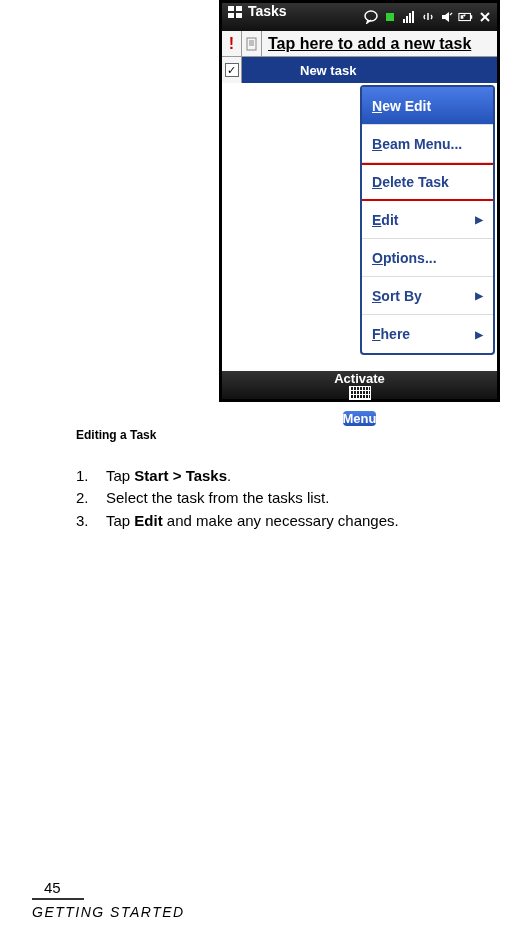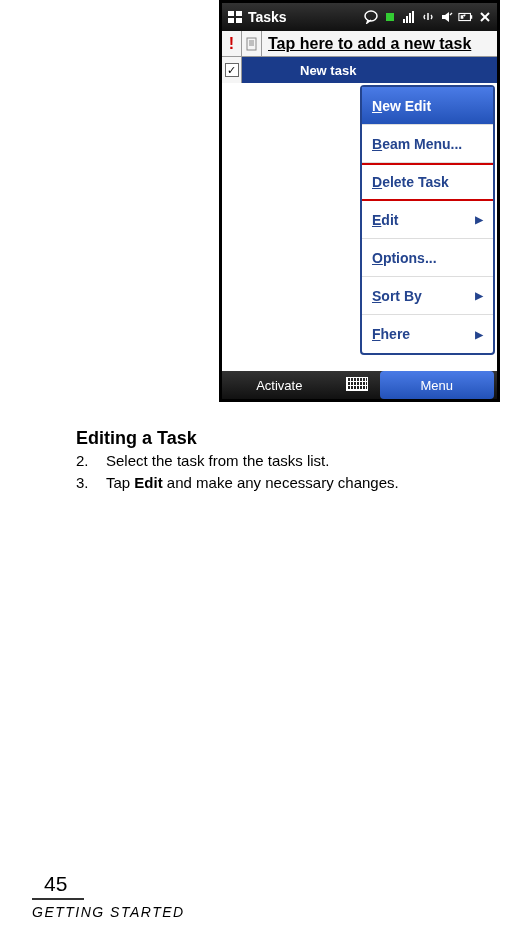--- a/index.html
+++ b/index.html
@@ -25,21 +25,20 @@
       height: 402px;
       background: #fff;
       border: 3px solid #000;
     }
     
     
     .titlebar {
       height: 28px;
       background: linear-gradient(#333, #111);
       display: flex;
-      align-items: center;
       padding: 0 4px;
       gap: 4px;
       color: #fff;
       font-size: 14px;
       font-weight: bold;
     }
     .win-icon {
       width: 18px;
       height: 18px;
       display: inline-flex;
@@ -185,40 +184,41 @@
       position: absolute;
       bottom: 0;
       left: 0;
       right: 0;
       height: 28px;
       background: linear-gradient(#333, #111);
       display: flex;
       align-items: center;
       color: #fff;
       font-size: 13px;
-      font-weight: normal;
+      font-weight: bold;
+      flex-direction: column;
     }
     .bb-left {
       flex: 1;
       text-align: center;
     }
     .bb-center {
       width: 40px;
       text-align: center;
     }
     .bb-right {
       flex: 1;
       text-align: center;
       background: linear-gradient(#4a7be6, #2352b8);
       height: 100%;
       display: flex;
       align-items: center;
       justify-content: center;
       border-radius: 4px;
-      margin: 2px 3px;
+      margin: 8px 3px;
     }
     
     
     .kbd-icon {
       display: inline-block;
       width: 22px;
       height: 14px;
       background: repeating-linear-gradient(90deg, #fff 0 1px, transparent 1px 3px),
                   repeating-linear-gradient(0deg, #fff 0 1px, transparent 1px 4px);
       border: 1px solid #fff;
@@ -228,43 +228,43 @@
     .body-text {
       position: absolute;
       left: 76px;
       top: 428px;
       right: 30px;
       font-size: 16px;
       color: #000;
     }
     .section-title {
       font-weight: bold;
-      font-size: 18px;
-      margin-bottom: 2px;
+      font-size: 12px;
+      margin-bottom: 24px;
     }
     .steps li {
       list-style: none;
       margin-bottom: 2px;
       font-size: 15px;
       line-height: 1.35;
     }
     .steps .num {
       display: inline-block;
       width: 30px;
     }
     .bold { font-weight: bold; }
     
     
     .page-footer {
       position: absolute;
       left: 32px;
       bottom: 18px;
     }
     .page-num {
-      font-size: 21px;
+      font-size: 15px;
       margin-left: 12px;
       margin-bottom: 2px;
     }
     .footer-rule {
       width: 52px;
       height: 2px;
       background: #333;
       margin-bottom: 4px;
       margin-left: 0;
     }
@@ -408,20 +408,21 @@
         <span class="kbd-icon"></span>
       </div>
       <div class="bb-right">Menu</div>
     </div>
   </div>
 
   <div class="body-text">
     <div class="section-title">Editing a Task</div>
     <ol class="steps" id="steps-list">
 
+    <li><span class="num">1.</span>Tap <span class="bold">Start &gt; Tasks</span>.</li>
         <li><span class="num">2.</span>Select the task from the tasks list.</li>
         <li><span class="num">3.</span>Tap <span class="bold">Edit</span> and make any necessary changes.</li>
       </ol>
   </div>
 
   <div class="page-footer">
     <div class="page-num">45</div>
     <div class="footer-rule"></div>
     <div class="footer-label">Getting Started</div>
   </div>

